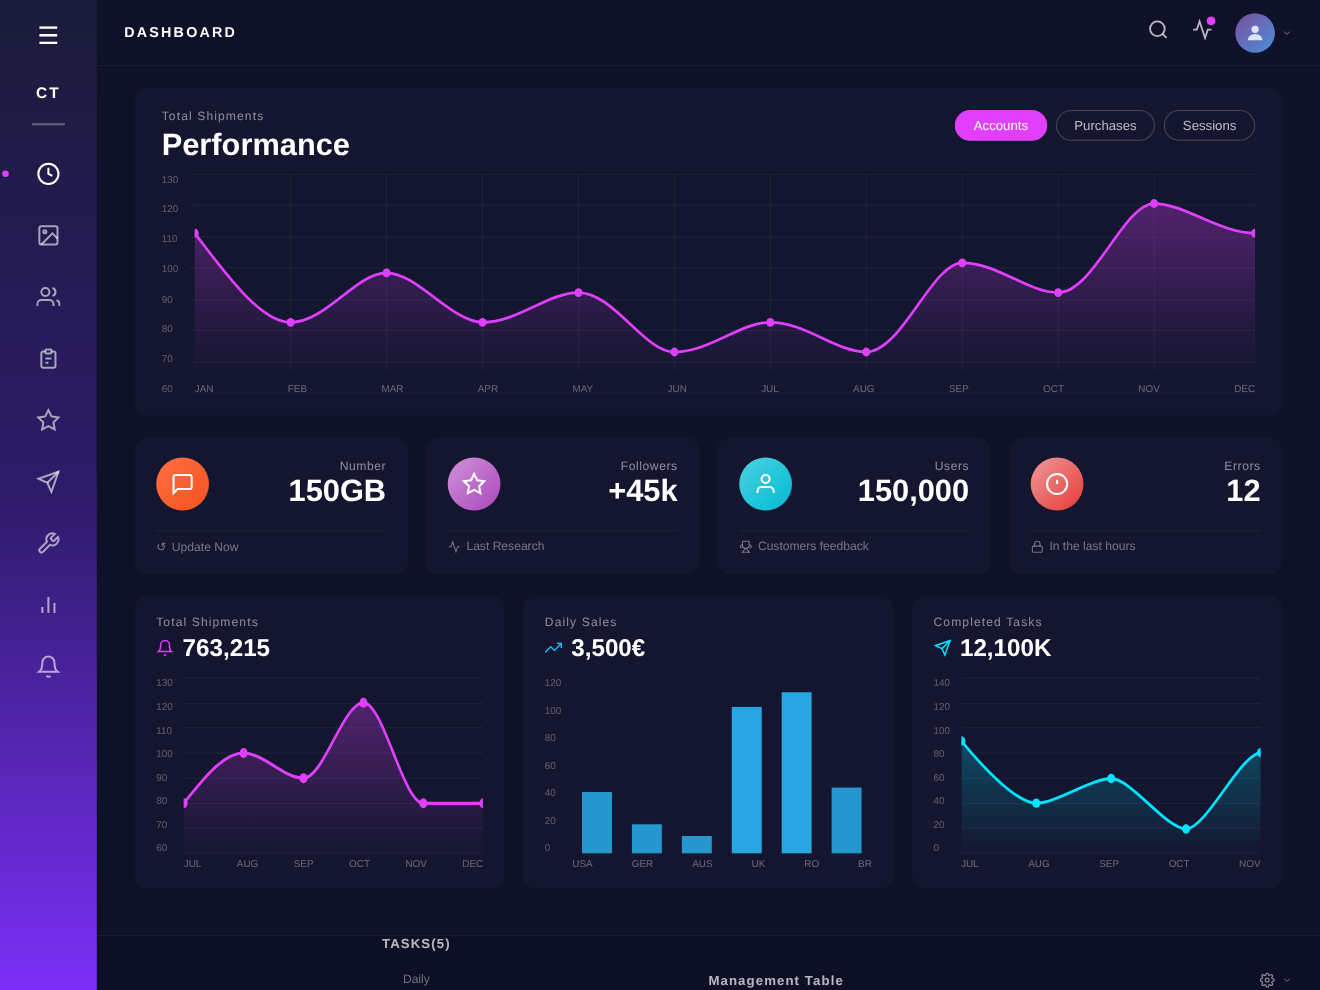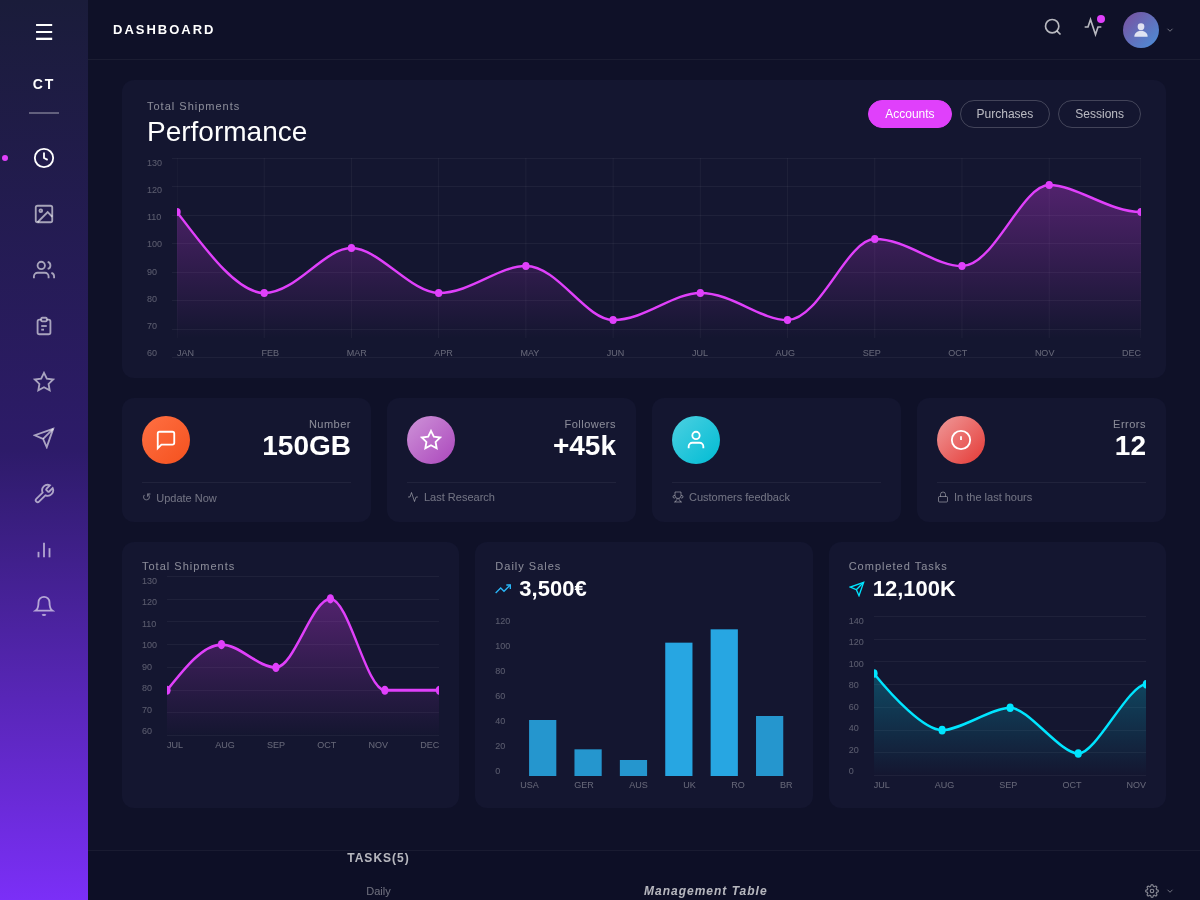--- a/index.html
+++ b/index.html
@@ -161,21 +161,21 @@
       margin-bottom: 10px;
     }
     .perf-label {
       font-size: 11px;
       color: rgba(255,255,255,0.5);
       letter-spacing: 1px;
       margin-bottom: 4px;
     }
     .perf-title {
       font-size: 28px;
-      font-weight: 400;
+      font-weight: 700;
       color: #fff;
     }
     .tab-group {
       display: flex;
       gap: 8px;
       justify-content: flex-end;
     }
     .tab-btn {
       padding: 6px 16px;
       border-radius: 20px;
@@ -320,21 +320,20 @@
       color: rgba(255,255,255,0.7);
     }
     .bottom-bar-sub {
       font-size: 11px;
       color: rgba(255,255,255,0.4);
     }
     .bottom-bar-right {
       display: flex;
       align-items: flex-start;
       justify-content: space-between;
-      font-style: italic;
     }
     .bottom-bar-right-label {
       font-size: 12px;
       font-weight: 600;
       letter-spacing: 1px;
       color: rgba(255,255,255,0.7);
     }
     .y-axis-labels {
       position: absolute;
       left: 0;
@@ -595,20 +594,24 @@
       </div>
 
       <div class="stat-card">
         <div class="stat-card-top">
           <div class="stat-icon" style="background:linear-gradient(135deg,#4dd0e1,#00bcd4);">
             <svg width="22" height="22" viewBox="0 0 24 24" fill="none" stroke="white" stroke-width="2">
                 <path d="M20 21v-2a4 4 0 0 0-4-4H8a4 4 0 0 0-4 4v2"></path>
                 <circle cx="12" cy="7" r="4"></circle>
               </svg>
           </div>
+          <div>
+            <div class="stat-label">Users</div>
+            <div class="stat-value">150,000</div>
+          </div>
         </div>
         <div class="stat-footer">
           <svg width="12" height="12" viewBox="0 0 24 24" fill="none" stroke="rgba(255,255,255,0.4)" stroke-width="2">
               <path d="M6 9H4.5a2.5 2.5 0 0 0 0 5H6"></path>
               <path d="M18 9h1.5a2.5 2.5 0 0 1 0 5H18"></path>
               <path d="M4 22h16"></path>
               <path d="M10 14.66V17c0 .55-.47.98-.97 1.21C7.85 18.75 7 20.24 7 22"></path>
               <path d="M14 14.66V17c0 .55.47.98.97 1.21C16.15 18.75 17 20.24 17 22"></path>
               <path d="M18 2H6v7a6 6 0 0 0 12 0V2z"></path>
             </svg>
@@ -637,20 +640,27 @@
             </svg>
           <span>In the last hours</span>
         </div>
       </div>
     </div>
 
     <div class="bottom-charts">
 
       <div class="chart-card">
         <div class="chart-card-label">Total Shipments</div>
+        <div class="chart-card-value">
+          <svg width="16" height="16" viewBox="0 0 24 24" fill="none" stroke="#e040fb" stroke-width="2">
+              <path d="M18 8A6 6 0 0 0 6 8c0 7-3 9-3 9h18s-3-2-3-9"></path>
+              <path d="M13.73 21a2 2 0 0 1-3.46 0"></path>
+            </svg>
+          <span>763,215</span>
+        </div>
         <div class="mini-chart">
           <div class="y-axis-labels">
             <span>130</span>
               <span>120</span>
               <span>110</span>
               <span>100</span>
               <span>90</span>
               <span>80</span>
               <span>70</span>
               <span>60</span>

